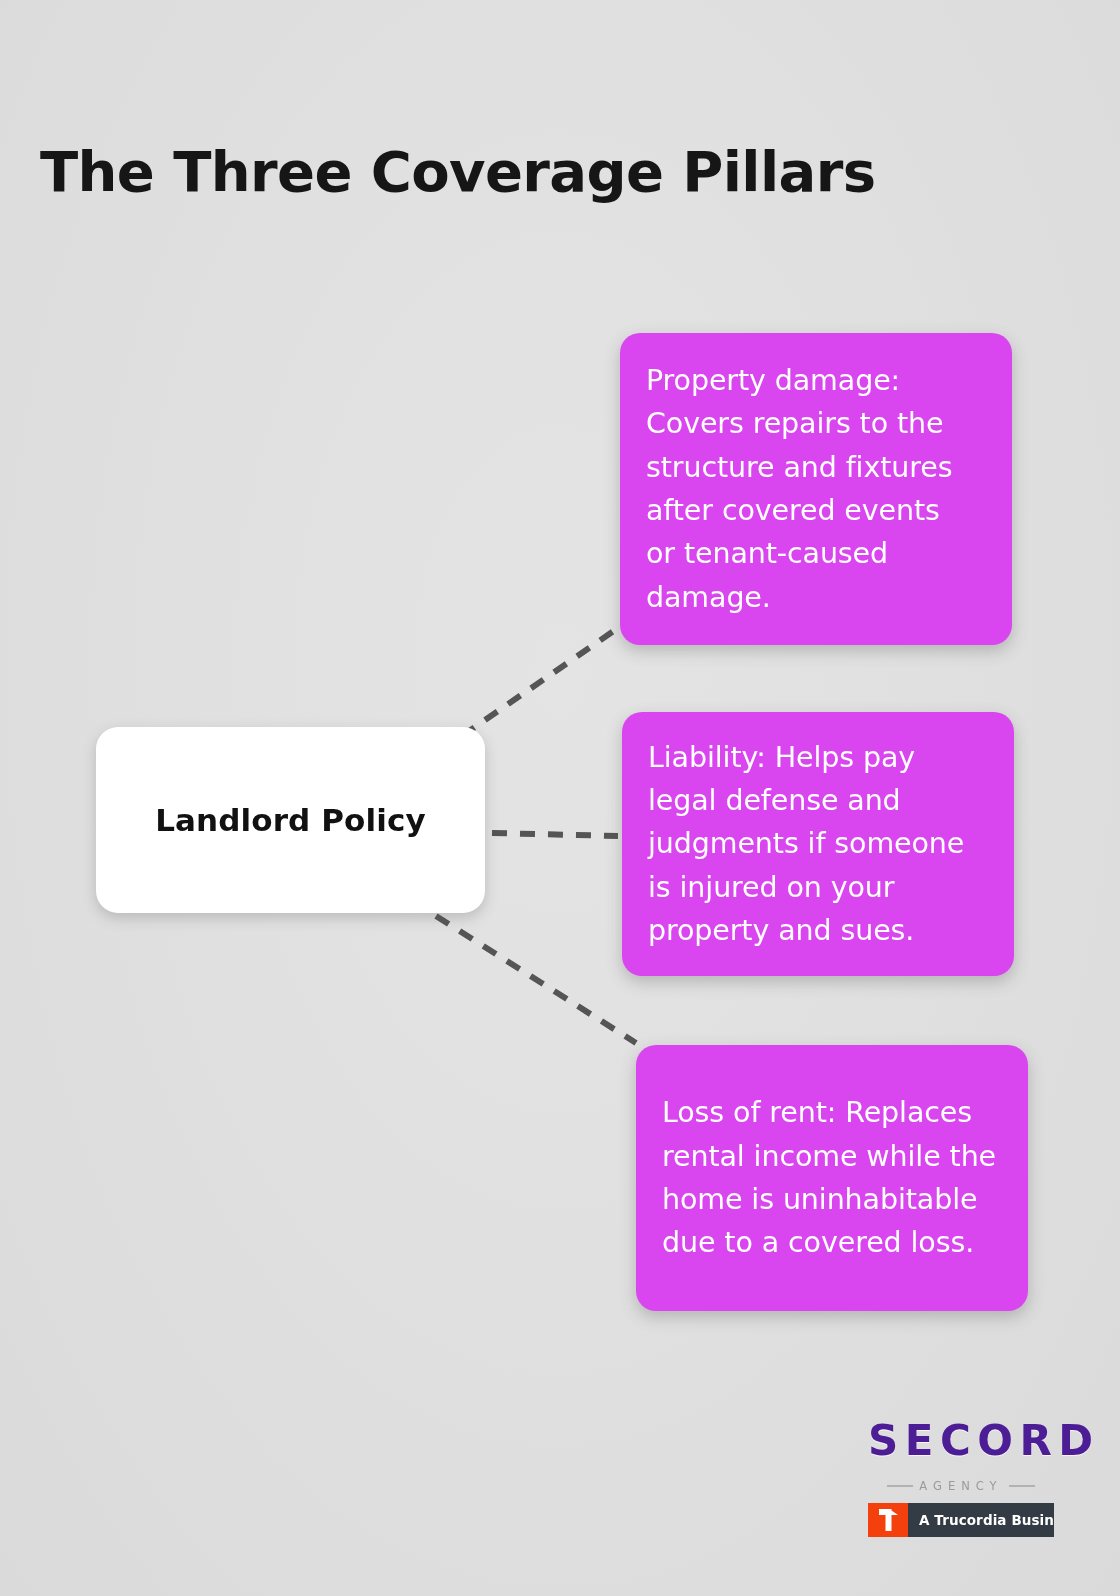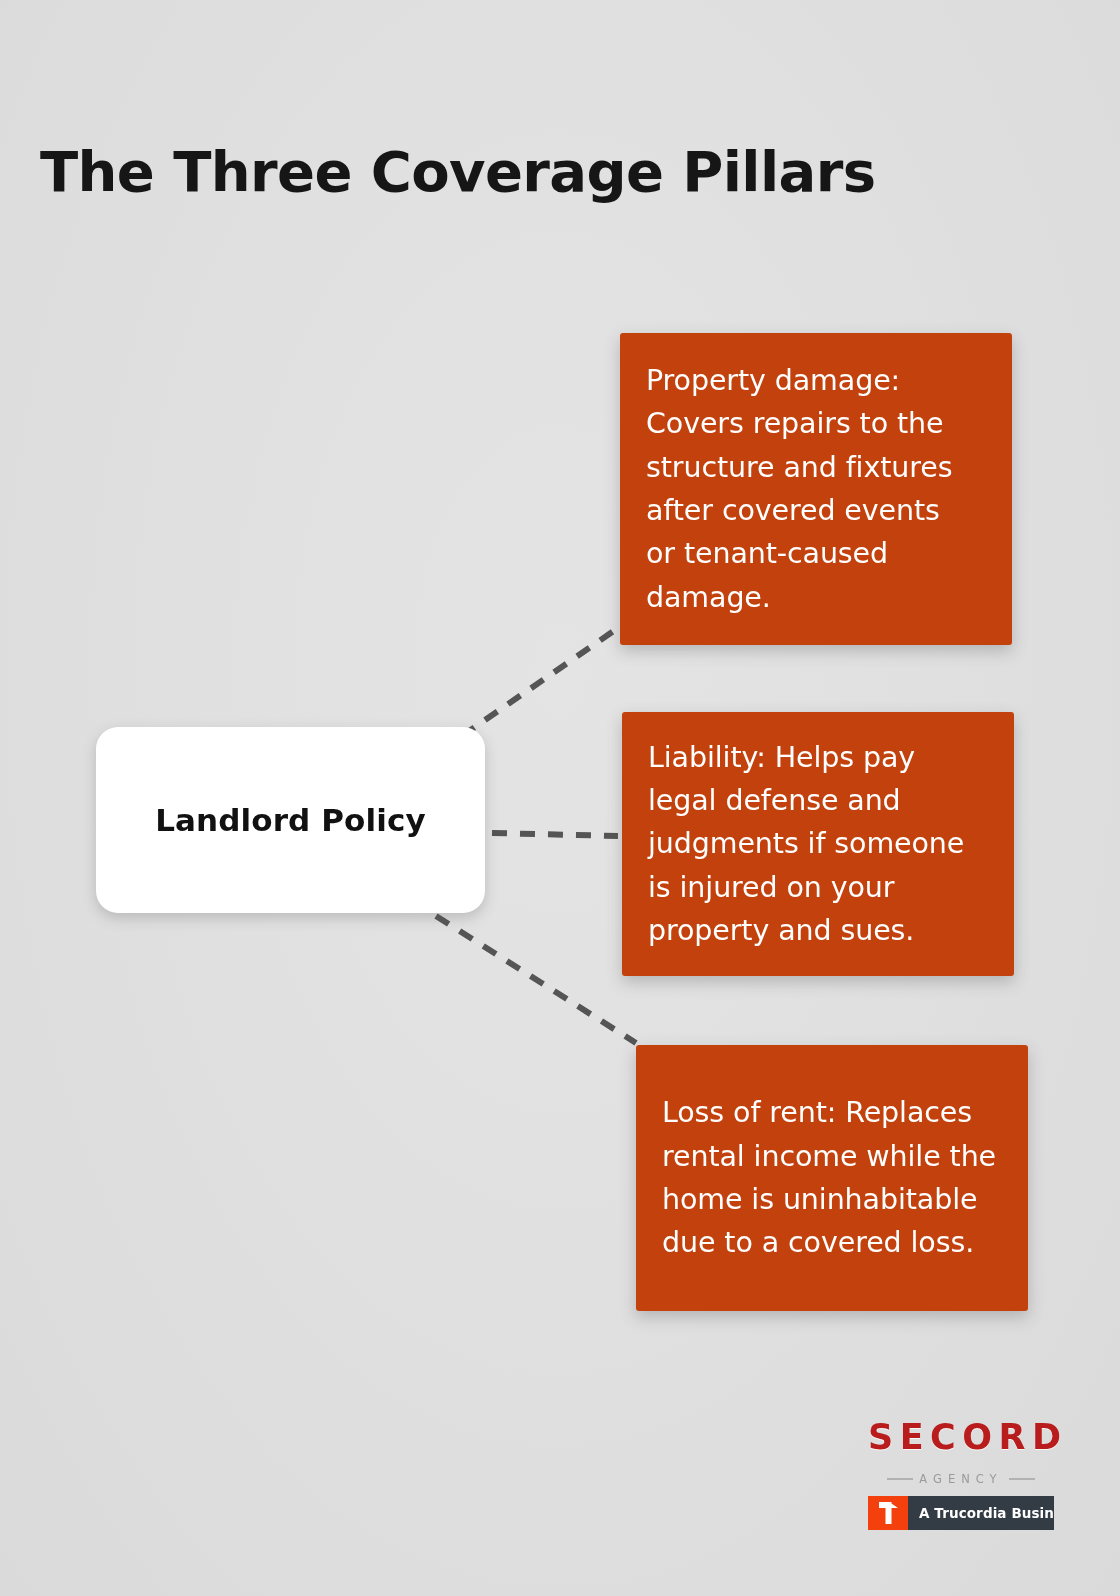--- a/index.html
+++ b/index.html
@@ -65,22 +65,22 @@
     font-size: 31px;
     font-weight: 700;
     color: #111111;
     letter-spacing: 0.1px;
     text-align: center;
   }
 
   
   .card {
     position: absolute;
-    background: #c2410c;
-    border-radius: 3px;
+    background: #d946ef;
+    border-radius: 20px;
     box-shadow: 0 6px 16px rgba(80, 80, 80, 0.3);
     box-sizing: border-box;
     z-index: 2;
     display: flex;
     align-items: center;
   }
   .card-text {
     color: #ffffff;
     font-size: 28.5px;
     line-height: 1.52;
@@ -113,24 +113,24 @@
   
   .logo-block {
     position: absolute;
     right: 66px;
     top: 1420px;
     width: 186px;
     z-index: 4;
   }
   .logo-wordmark {
     font-family: "DejaVu Sans", "Liberation Sans", sans-serif;
-    font-size: 35px;
+    font-size: 42px;
     font-weight: 700;
     letter-spacing: 6.5px;
-    color: #b91c1c;
+    color: #4c1d95;
     text-align: right;
     line-height: 1;
     text-shadow: 0 1px 0 rgba(255,255,255,0.75);
   }
   .logo-subrow {
     display: flex;
     align-items: center;
     justify-content: center;
     gap: 6px;
     margin-top: 17px;

